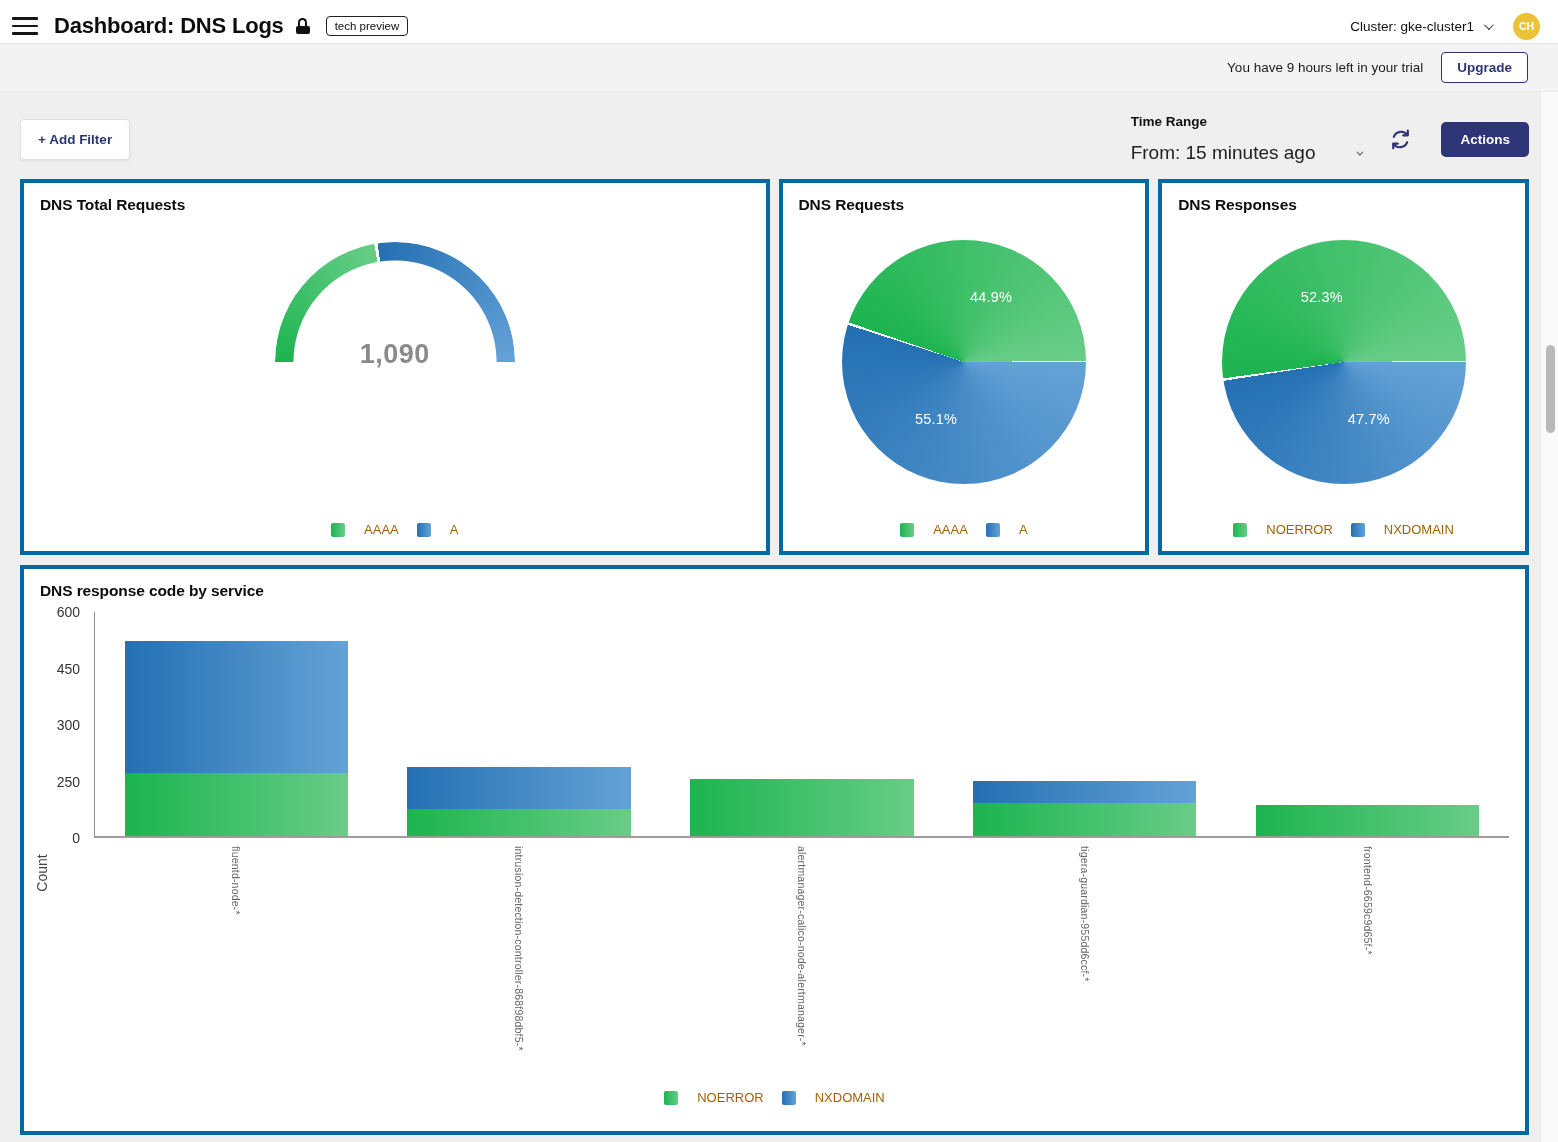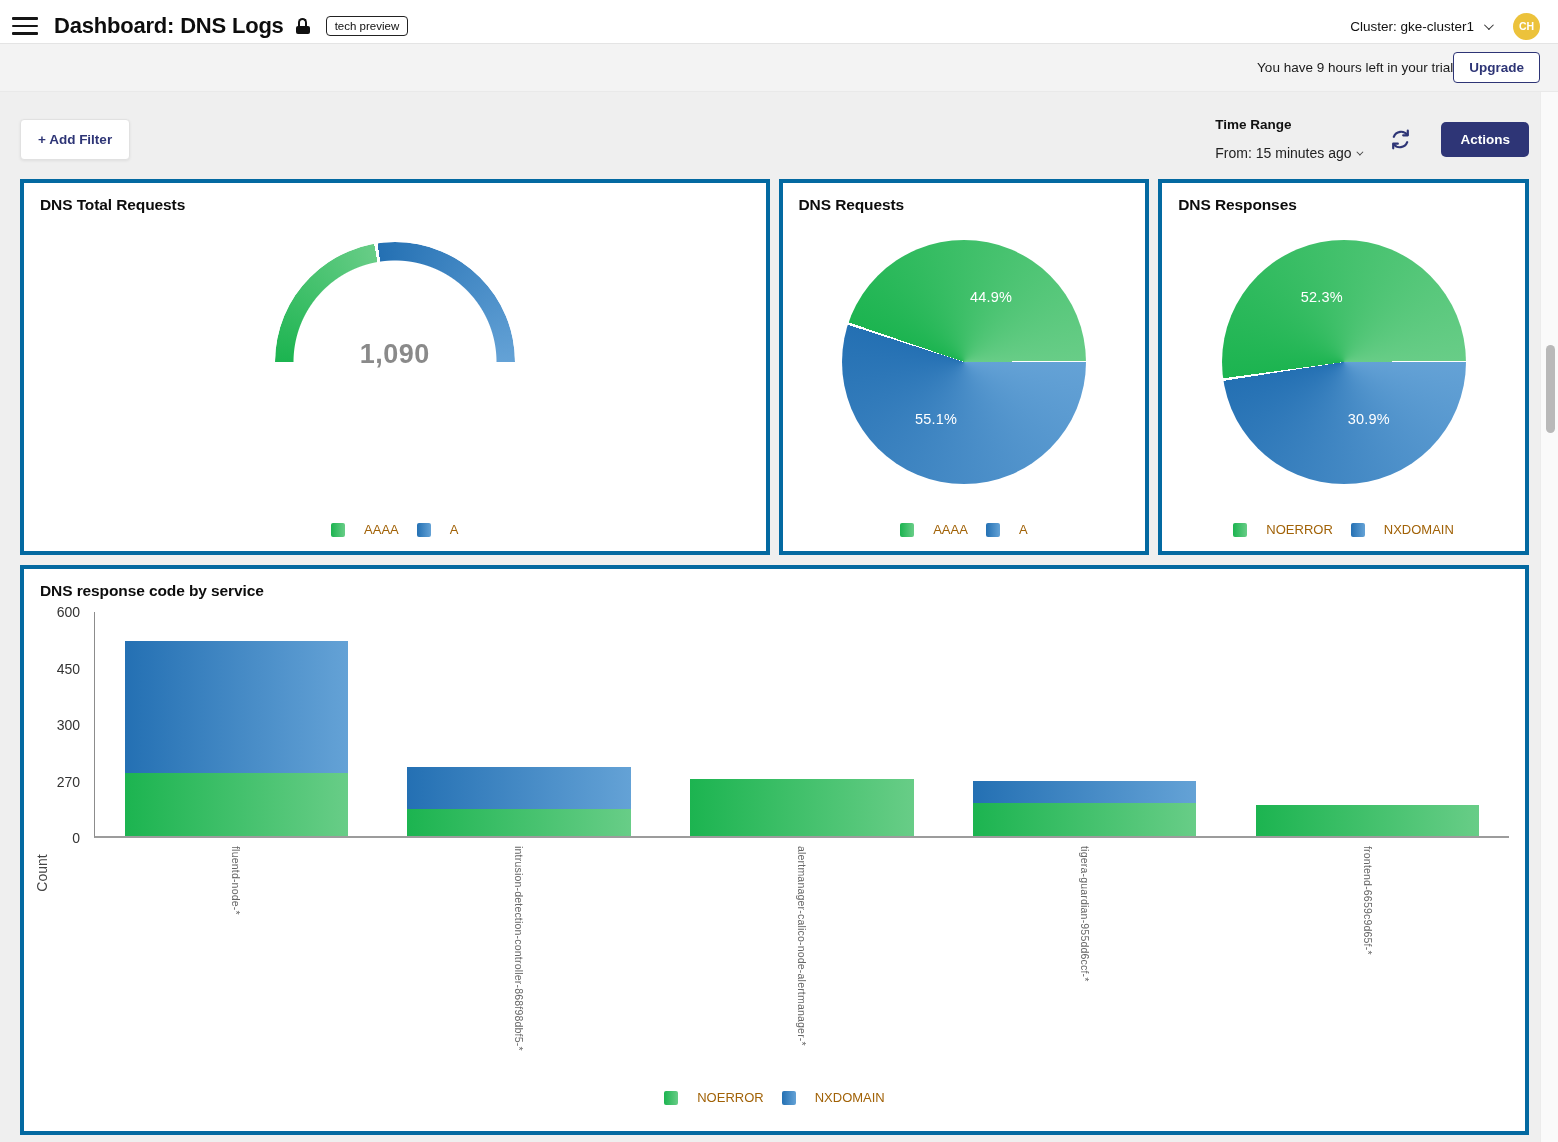--- a/index.html
+++ b/index.html
@@ -16,32 +16,32 @@
   .lock .shackle { position:absolute; top:0; left:2.5px; width:9px; height:9px; border:2.2px solid #111; border-bottom:none; border-radius:5px 5px 0 0; }
   .lock .lockbody { position:absolute; bottom:0; left:0; width:14px; height:8.5px; background:#111; border-radius:2px; }
   .badge { border:1.3px solid #222; border-radius:4px; font-size:11.5px; padding:2.5px 8px 3px; color:#111; background:#fff; white-space:nowrap; }
   .spacer { flex:1; }
   .cluster { display:flex; align-items:center; gap:10px; font-size:13.5px; color:#111; cursor:pointer; }
   .chev { width:7px; height:7px; border-right:1.6px solid #333; border-bottom:1.6px solid #333; transform:rotate(45deg) translateY(-2px); display:inline-block; }
   .chev.small { width:5px; height:5px; margin-left:5px; border-color:#444; }
   .avatar { width:27px; height:27px; border-radius:50%; background:#ecc23b; color:#fff; font-size:10.5px; font-weight:700; display:flex; align-items:center; justify-content:center; margin-left:6px; cursor:pointer; }
 
   
-  .trialbar { height:48px; background:#f3f3f3; border-bottom:1px solid #e9e9e9; display:flex; align-items:center; justify-content:flex-end; padding:0 18px 0 0; }
+  .trialbar { height:48px; background:#f3f3f3; border-bottom:1px solid #e9e9e9; display:flex; align-items:center; justify-content:flex-end; gap:18px; padding:0 30px 0 0; }
   .trial-msg { font-size:13.5px; color:#1b1b1b; }
   .btn-upgrade { background:#fff; border:1.5px solid #2e3576; color:#2e3576; border-radius:4px; font-size:13.5px; font-weight:600; padding:7px 15px; font-family:inherit; cursor:pointer; }
 
   
   .content { padding:26px 29px 0 20px; position:relative; }
   .toolbar { display:flex; align-items:center; justify-content:space-between; height:42px; margin-bottom:19px; }
   .btn-add-filter { background:#fff; border:1px solid #e1e1e1; box-shadow:0 1px 3px rgba(0,0,0,.07); color:#2e3576; border-radius:4px; font-size:13.5px; font-weight:600; padding:12px 17px; font-family:inherit; cursor:pointer; }
   .toolbar-right { display:flex; align-items:center; gap:28px; }
   .timerange { cursor:pointer; }
   .tr-title { font-size:13.5px; font-weight:700; color:#111; margin-bottom:13px; }
-  .tr-value { font-size:14px; color:#222; display:flex; align-items:center; }
+  .tr-value { font-size:19px; color:#222; display:flex; align-items:center;gap:36px; }
   .refresh { width:24px; height:24px; cursor:pointer; display:flex; align-items:center; }
   .btn-actions { background:#2e3576; border:none; color:#fff; border-radius:5px; font-size:13.5px; font-weight:600; padding:10px 19px; font-family:inherit; cursor:pointer; }
 
   
   .cards-row { display:flex; gap:9px; margin-bottom:10px; }
   .card { background:#fff; border:4px solid #0369a1; position:relative; }
   .card h2 { font-size:15.5px; font-weight:700; color:#0d0d0d; padding:13px 0 0 16px; letter-spacing:-0.1px; }
   .card-gauge { width:750px; height:376px; }
   .card-pie { width:371px; height:376px; }
 
@@ -174,21 +174,21 @@
             <span class="sw blue" style="background: linear-gradient(90deg, rgb(36, 112, 179), rgb(100, 162, 214));"></span>
             <span>A</span>
           </span>
         </div>
       </section>
 
       <section class="card card-pie">
         <h2>DNS Responses</h2>
         <div class="pie" data-pie="2" style="background: conic-gradient(from 90deg, rgb(100, 162, 214) 0deg, rgb(36, 112, 179) 171.12deg, rgb(255, 255, 255) 171.12deg, rgb(255, 255, 255) 172.32deg, rgb(28, 180, 80) 172.32deg, rgb(104, 205, 135) 359.4deg, rgb(255, 255, 255) 359.4deg, rgb(255, 255, 255) 360deg);">
           <span class="plabel a">52.3%</span>
-          <span class="plabel b">30.9%</span>
+          <span class="plabel b">47.7%</span>
         </div>
         <div class="legend">
           <span class="legend-item">
             <span class="sw green" style="background: linear-gradient(90deg, rgb(28, 180, 80), rgb(104, 205, 135));"></span>
             <span>NOERROR</span>
           </span>
           <span class="legend-item">
             <span class="sw blue" style="background: linear-gradient(90deg, rgb(36, 112, 179), rgb(100, 162, 214));"></span>
             <span>NXDOMAIN</span>
           </span>
@@ -196,21 +196,21 @@
       </section>
 
     </div>
 
     <section class="card card-bar">
       <h2 style="padding-left:0;">DNS response code by service</h2>
       <div class="count-label">Count</div>
       <div class="bar-area">
         <div class="yticks" id="yticks">
             <span style="bottom: 0%;">0</span>
-            <span style="bottom: 25%;">270</span>
+            <span style="bottom: 25%;">250</span>
             <span style="bottom: 50%;">300</span>
             <span style="bottom: 75%;">450</span>
             <span style="bottom: 100%;">600</span>
           </div>
         <div class="plot-col">
           <div class="plot" id="plot">
               <div class="slot">
                 <div class="bar">
                   <div class="seg" style="height: 58.6667%; background: linear-gradient(90deg, rgb(36, 112, 179), rgb(100, 162, 214));"></div>
                   <div class="seg" style="height: 28.3333%; background: linear-gradient(90deg, rgb(28, 180, 80), rgb(104, 205, 135));"></div>

